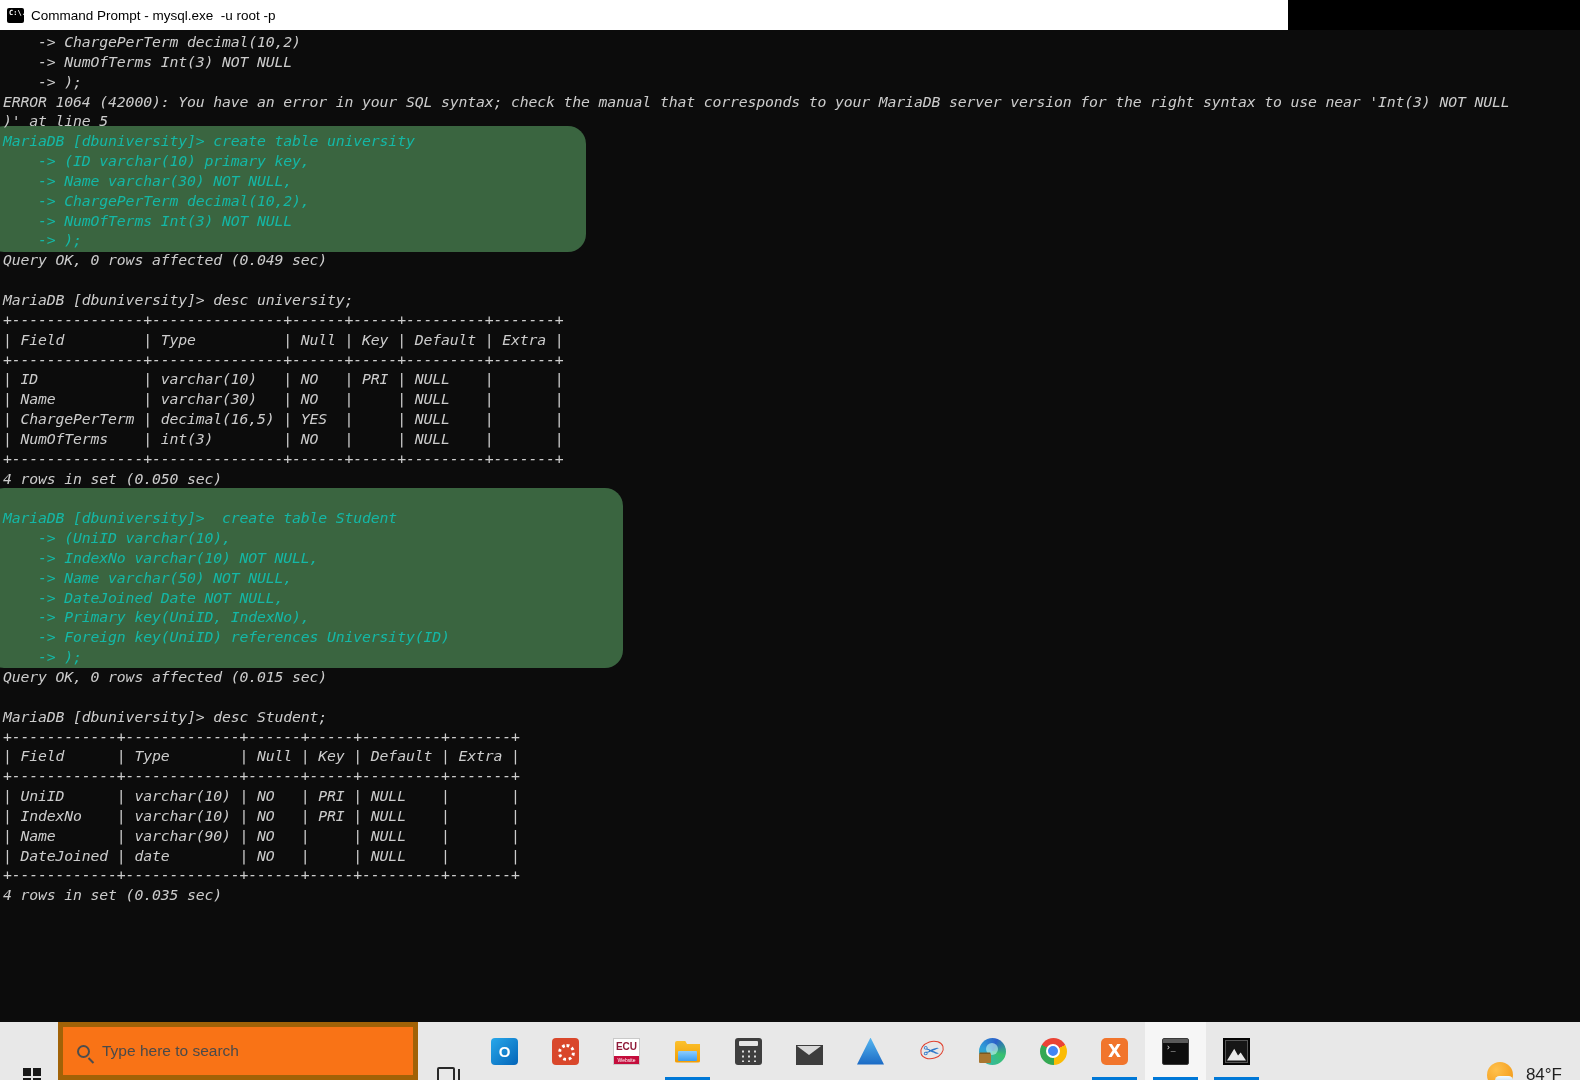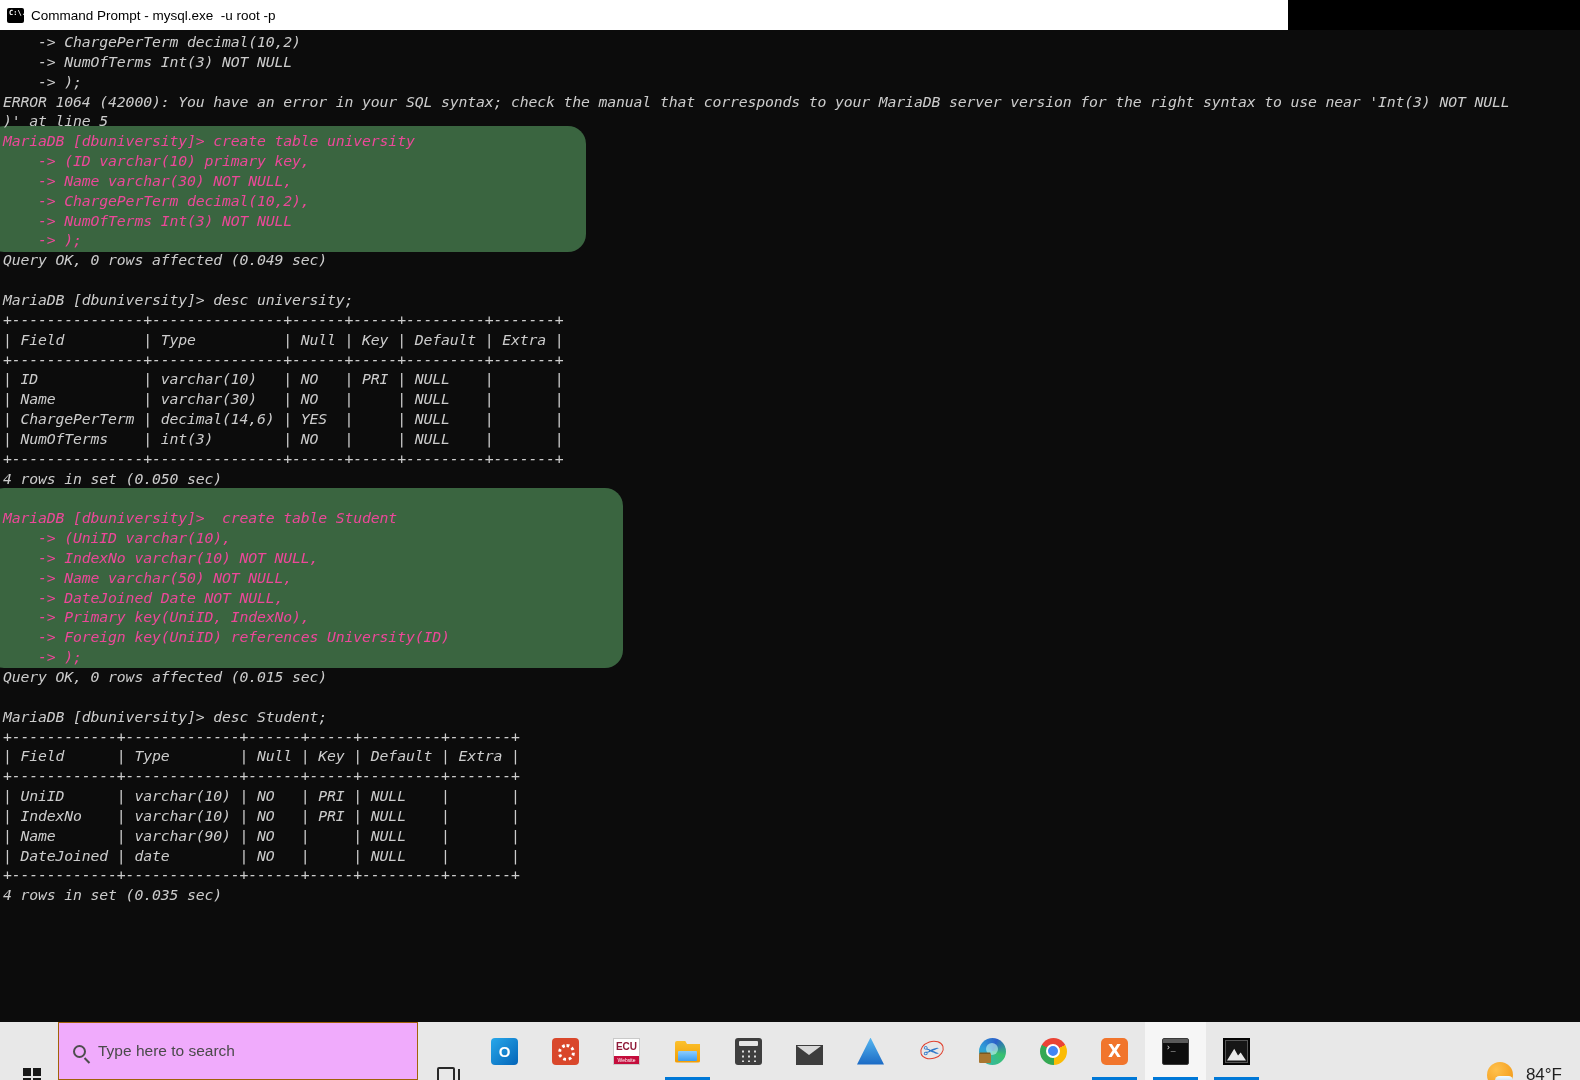--- a/index.html
+++ b/index.html
@@ -14,33 +14,33 @@
   .titletext { font-size:13.5px; color:#000; white-space:pre; }
 
   
   .terminal { position:absolute; left:0; top:30px; width:1580px; height:992px; background:#0c0c0c; overflow:hidden;font-style:italic; }
   .hl-block { position:absolute; background:#3a6540; border-radius:18px; z-index:0; }
   .hl-1 { left:-14px; top:96px;  width:600px; height:126px; }
   .hl-2 { left:-14px; top:458px; width:637px; height:180px; }
   .term-body { position:relative; z-index:1; padding:2px 0 0 3px; }
   .term-line { height:19.85px; line-height:19.85px; font-family:"DejaVu Sans Mono","Liberation Mono",monospace;
                font-size:14.8px; color:#cccccc; white-space:pre; letter-spacing:-0.15px; }
-  .term-line.hl { color:#ec4899; }
+  .term-line.hl { color:#14b8a6; }
 
   
   .taskbar { position:absolute; left:0; top:1022px; width:1580px; height:58px; background:#e8e8e8;
              display:flex; align-items:stretch; }
   .tb-btn { border:none; background:transparent; position:relative; cursor:pointer;margin-top:47px; }
   .start-btn { width:58px; display:flex; align-items:center; justify-content:center; }
   .win-logo { width:8px; height:8px; background:#1a1a1a; position:relative; }
   .win-logo::after { content:""; position:absolute; left:0; top:0; width:8px; height:8px; background:#1a1a1a;
                      box-shadow:10px 0 0 #1a1a1a, 0 10px 0 #1a1a1a, 10px 10px 0 #1a1a1a; }
   .win-logo { margin:-5px 0 0 -5px; }
 
-  .searchbox { width:360px; margin:0; background:#f0abfc; border:1px solid #a16207; display:flex; align-items:center; padding-left:14px; }
+  .searchbox { width:360px; margin:0; background:#f97316; border:5px solid #a16207; display:flex; align-items:center; padding-left:14px; }
   .mag-icon { width:13px; height:13px; border:2px solid #4d4d4d; border-radius:50%; position:relative; margin-right:12px; flex:0 0 auto; }
   .mag-icon::after { content:""; position:absolute; width:2px; height:7px; background:#4d4d4d; left:11px; top:10px; transform:rotate(-45deg); }
   .searchbox input { border:none; outline:none; font-family:"Liberation Sans",sans-serif; font-size:15.5px; color:#3a3a3a; width:280px; background:transparent; }
   .searchbox input::placeholder { color:#4a4a4a; opacity:1; }
 
   .taskview-btn { width:56px; display:flex; align-items:center; justify-content:center; }
   .tv-icon { width:18px; height:16px; border:2px solid #292929; border-radius:2px; position:relative; }
   .tv-icon::after { content:""; position:absolute; right:-7px; top:0px; width:2px; height:12px; background:#292929; }
   .tv-icon::before { content:""; position:absolute; right:-7px; top:13px; width:2px; height:2px; background:#292929; }
 
@@ -133,21 +133,21 @@
         <div class="term-line hl">    -&gt; NumOfTerms Int(3) NOT NULL</div>
         <div class="term-line hl">    -&gt; );</div>
         <div class="term-line">Query OK, 0 rows affected (0.049 sec)</div>
         <div class="term-line"></div>
         <div class="term-line">MariaDB [dbuniversity]&gt; desc university;</div>
         <div class="term-line">+---------------+---------------+------+-----+---------+-------+</div>
         <div class="term-line">| Field         | Type          | Null | Key | Default | Extra |</div>
         <div class="term-line">+---------------+---------------+------+-----+---------+-------+</div>
         <div class="term-line">| ID            | varchar(10)   | NO   | PRI | NULL    |       |</div>
         <div class="term-line">| Name          | varchar(30)   | NO   |     | NULL    |       |</div>
-        <div class="term-line">| ChargePerTerm | decimal(14,6) | YES  |     | NULL    |       |</div>
+        <div class="term-line">| ChargePerTerm | decimal(16,5) | YES  |     | NULL    |       |</div>
         <div class="term-line">| NumOfTerms    | int(3)        | NO   |     | NULL    |       |</div>
         <div class="term-line">+---------------+---------------+------+-----+---------+-------+</div>
         <div class="term-line">4 rows in set (0.050 sec)</div>
         <div class="term-line"></div>
         <div class="term-line hl">MariaDB [dbuniversity]&gt;  create table Student</div>
         <div class="term-line hl">    -&gt; (UniID varchar(10),</div>
         <div class="term-line hl">    -&gt; IndexNo varchar(10) NOT NULL,</div>
         <div class="term-line hl">    -&gt; Name varchar(50) NOT NULL,</div>
         <div class="term-line hl">    -&gt; DateJoined Date NOT NULL,</div>
         <div class="term-line hl">    -&gt; Primary key(UniID, IndexNo),</div>

